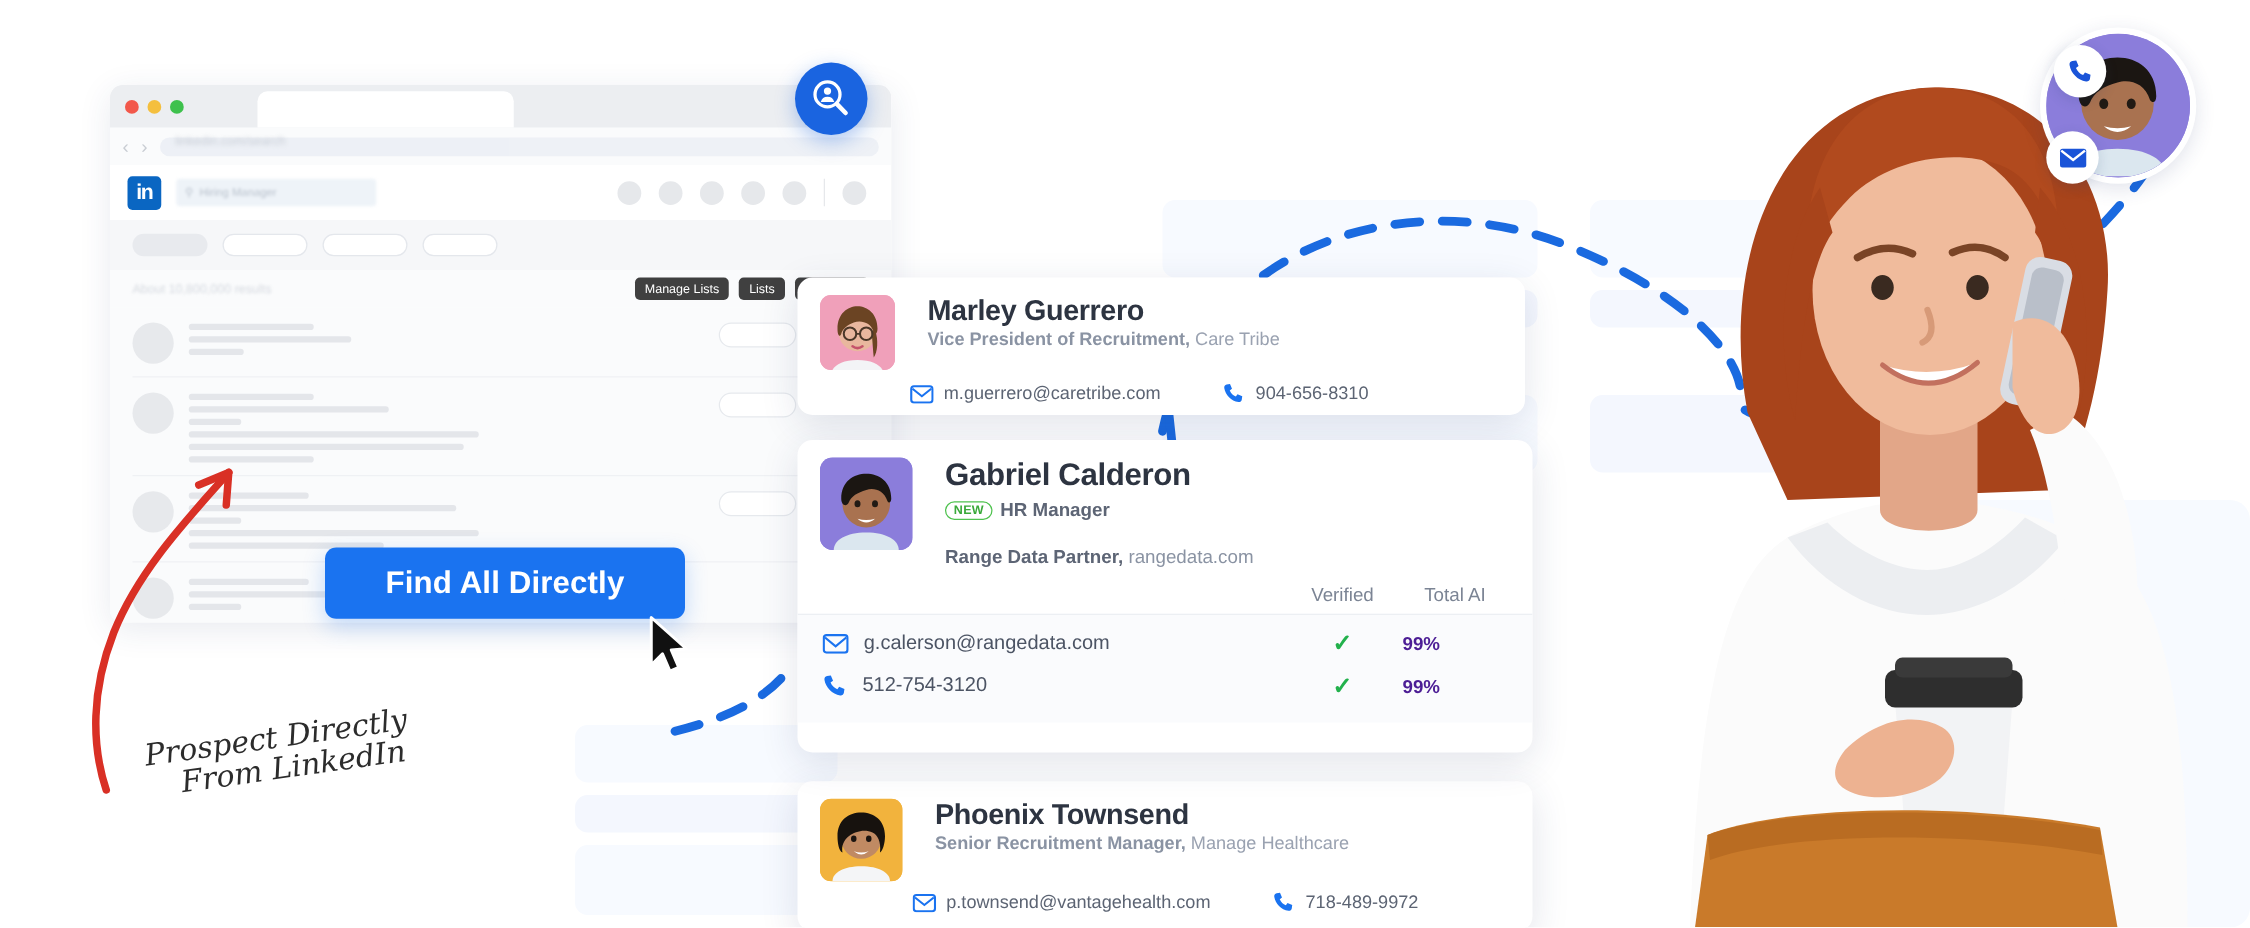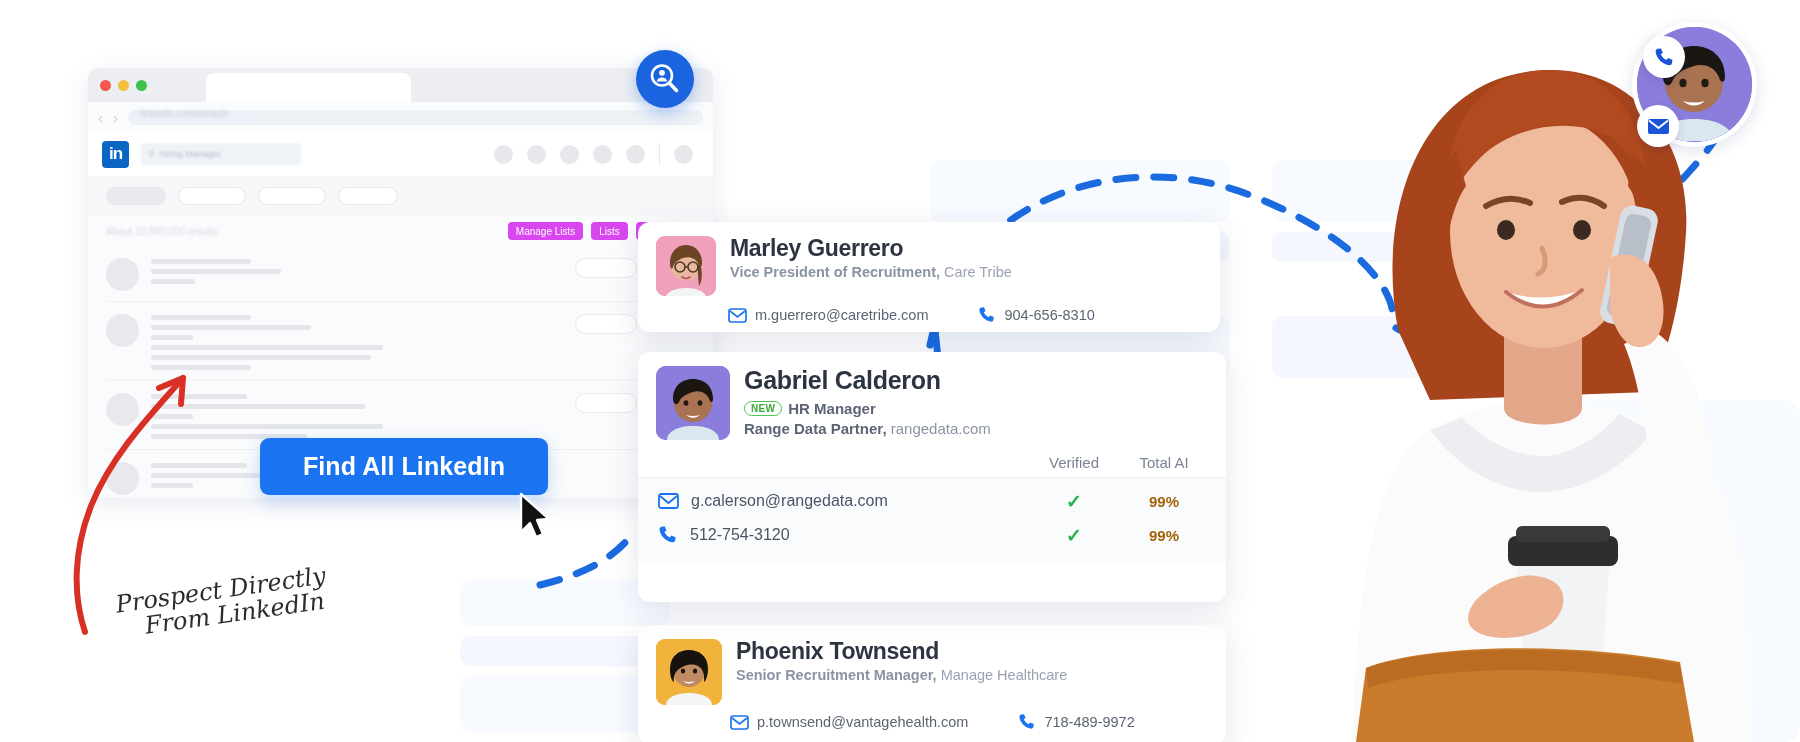--- a/index.html
+++ b/index.html
@@ -60,21 +60,21 @@
   .filters-row { height: 40px; background:#f6f7f9; display:flex; align-items:center; gap: 12px; padding: 0 18px; }
   .pill { height: 18px; border-radius: 10px; background: #e8eaee; }
   .pill.outline { background: #fff; border: 1px solid #e4e7ec; }
 
   .results-row {
     height: 30px; display: flex; align-items: center; padding: 0 18px; gap: 8px;
     background: #fafbfc;
   }
   .results-text { font-size: 10px; color: #d6dae0; filter: blur(1.2px); white-space: nowrap; }
   .btn-blue {
-    background: #d946ef; color: #fff; border-radius: 4px; font-size: 10px;
+    background: #404040; color: #fff; border-radius: 4px; font-size: 10px;
     height: 18px; display: inline-flex; align-items: center; padding: 0 8px;
     gap: 3px; font-weight: 500; white-space: nowrap;
   }
   .spacer { flex: 1; }
 
   .list { background: #fafbfc; padding: 0 18px; }
   .list-row { display: flex; align-items: flex-start; gap: 12px; padding: 10px 0; border-bottom: 1px solid #eff1f4; }
   .avatar-ph { width: 33px; height: 33px; border-radius: 50%; background: #e7e9ec; flex: none; margin-top: 2px; }
   .lines { flex: 1; display: flex; flex-direction: column; gap: 5px; padding-top: 3px; }
   .ln { height: 5px; border-radius: 3px; background: #e4e6ea; }
@@ -110,28 +110,28 @@
   
   .card {
     position: absolute; background: #fff; border-radius: 12px;
     box-shadow: 0 8px 30px rgba(35,55,100,.13);
     overflow: hidden;
   }
   .card-1 { left: 638px; top: 222px; width: 582px; height: 110px; }
   .card-2 { left: 638px; top: 352px; width: 588px; height: 250px; z-index: 5; }
   .card-3 { left: 638px; top: 625px; width: 588px; height: 120px; }
 
-  .card-head { display: flex; gap: 14px; padding: 14px 18px 0 18px; }
+  .card-head { display: flex; gap: 26px; padding: 14px 18px 0 18px; }
   .c-photo { width: 60px; height: 60px; border-radius: 9px; flex: none; overflow: hidden; position: relative; }
   .c-photo.big { width: 74px; height: 74px; border-radius: 10px; }
   .c-name { font-size: 23px; font-weight: bold; color: #2d3441; letter-spacing: -.3px; line-height: 1.12; }
   .c-name.lg { font-size: 25px; }
   .c-role { font-size: 14.5px; color: #8a93a3; font-weight: bold; margin-top: 2px; }
   .c-role .co { font-weight: normal; color: #9aa2b1; }
-  .c-role2 { font-size: 15px; font-weight: bold; color: #5d6575; margin-top: 3px; }
+  .c-role2 { font-size: 15px; font-weight: bold; color: #5d6575; margin-top: 20px; }
   .c-role2 .co { font-weight: normal; color: #8a93a3; }
   .badge-new {
     display: inline-block; border: 1.4px solid #4fc24f; color: #3aa93a; border-radius: 9px;
     font-size: 10px; font-weight: bold; padding: 1px 6px; vertical-align: 2px; margin-right: 6px;
     letter-spacing: .3px;
   }
   .c-contact-row {
     display: flex; align-items: center; gap: 8px; font-size: 14.5px; color: #5c6473;
   }
   .c-contact-inline { display: flex; gap: 50px; padding: 10px 18px 0 90px; text-align: right; }
@@ -139,21 +139,21 @@
 
   
   .detail { margin-top: 14px; padding: 0 20px; }
   .detail-head { display: flex; justify-content: flex-end; gap: 0; font-size: 15px; color: #7b8494; padding-bottom: 6px; }
   .detail-head .h1 { width: 96px; text-align: center; }
   .detail-head .h2 { width: 84px; text-align: center; }
   .detail-body { border-top: 1px solid #eceff3; background: #fafbfd; margin: 0 -20px; padding: 6px 20px 12px; }
   .detail-row { display: flex; align-items: center; height: 34px; }
   .detail-val { flex: 1; display: flex; align-items: center; gap: 12px; font-size: 16px; color: #4c5464; }
   .check { width: 96px; text-align: center; color: #22b14c; font-size: 19px; font-weight: bold; }
-  .pct { width: 84px; text-align: center; color: #a16207; font-size: 15px; font-weight: bold; }
+  .pct { width: 84px; text-align: left; color: #4c1d95; font-size: 15px; font-weight: bold; }
 
   
   .person { position: absolute; right: 0; top: 0; width: 520px; height: 742px; overflow: hidden; }
   .av-badge {
     position: absolute; left: 1632px; top: 22px; width: 125px; height: 125px; border-radius: 50%;
     background: #fff; box-shadow: 0 4px 16px rgba(40,60,110,.14); padding: 5px;
   }
   .av-inner { width: 100%; height: 100%; border-radius: 50%; overflow: hidden; position: relative; background:#8b7ddb; }
   .mini-badge {
     position: absolute; width: 42px; height: 42px; border-radius: 50%; background: #fff;
@@ -286,21 +286,21 @@
         <div class="lines">
           <div class="ln" style="width:96px;"></div>
           <div class="ln" style="width:120px;"></div>
           <div class="ln" style="width:42px;"></div>
         </div>
       </div>
     </div>
   </div>
 
   <div class="find-all-btn">
-    <span>Find All LinkedIn</span>
+    <span>Find All Directly</span>
   </div>
 
   <svg class="cursor-arrow" viewBox="0 0 36 48">
     <path d="M3 2 L3 40 L12 31 L18 45 L25 42 L19 28 L31 27 Z" fill="#111" stroke="#fff" stroke-width="2.4" stroke-linejoin="round"></path>
   </svg>
 
   <svg class="red-arrow" viewBox="0 0 140 290">
     <path d="M128 8 C 96 44, 56 86, 36 136 C 18 182, 18 226, 30 262" fill="none" stroke="#d93025" stroke-width="6" stroke-linecap="round"></path>
     <path d="M128 8 L 104 18 M128 8 L 126 34" fill="none" stroke="#d93025" stroke-width="6" stroke-linecap="round"></path>
   </svg>

